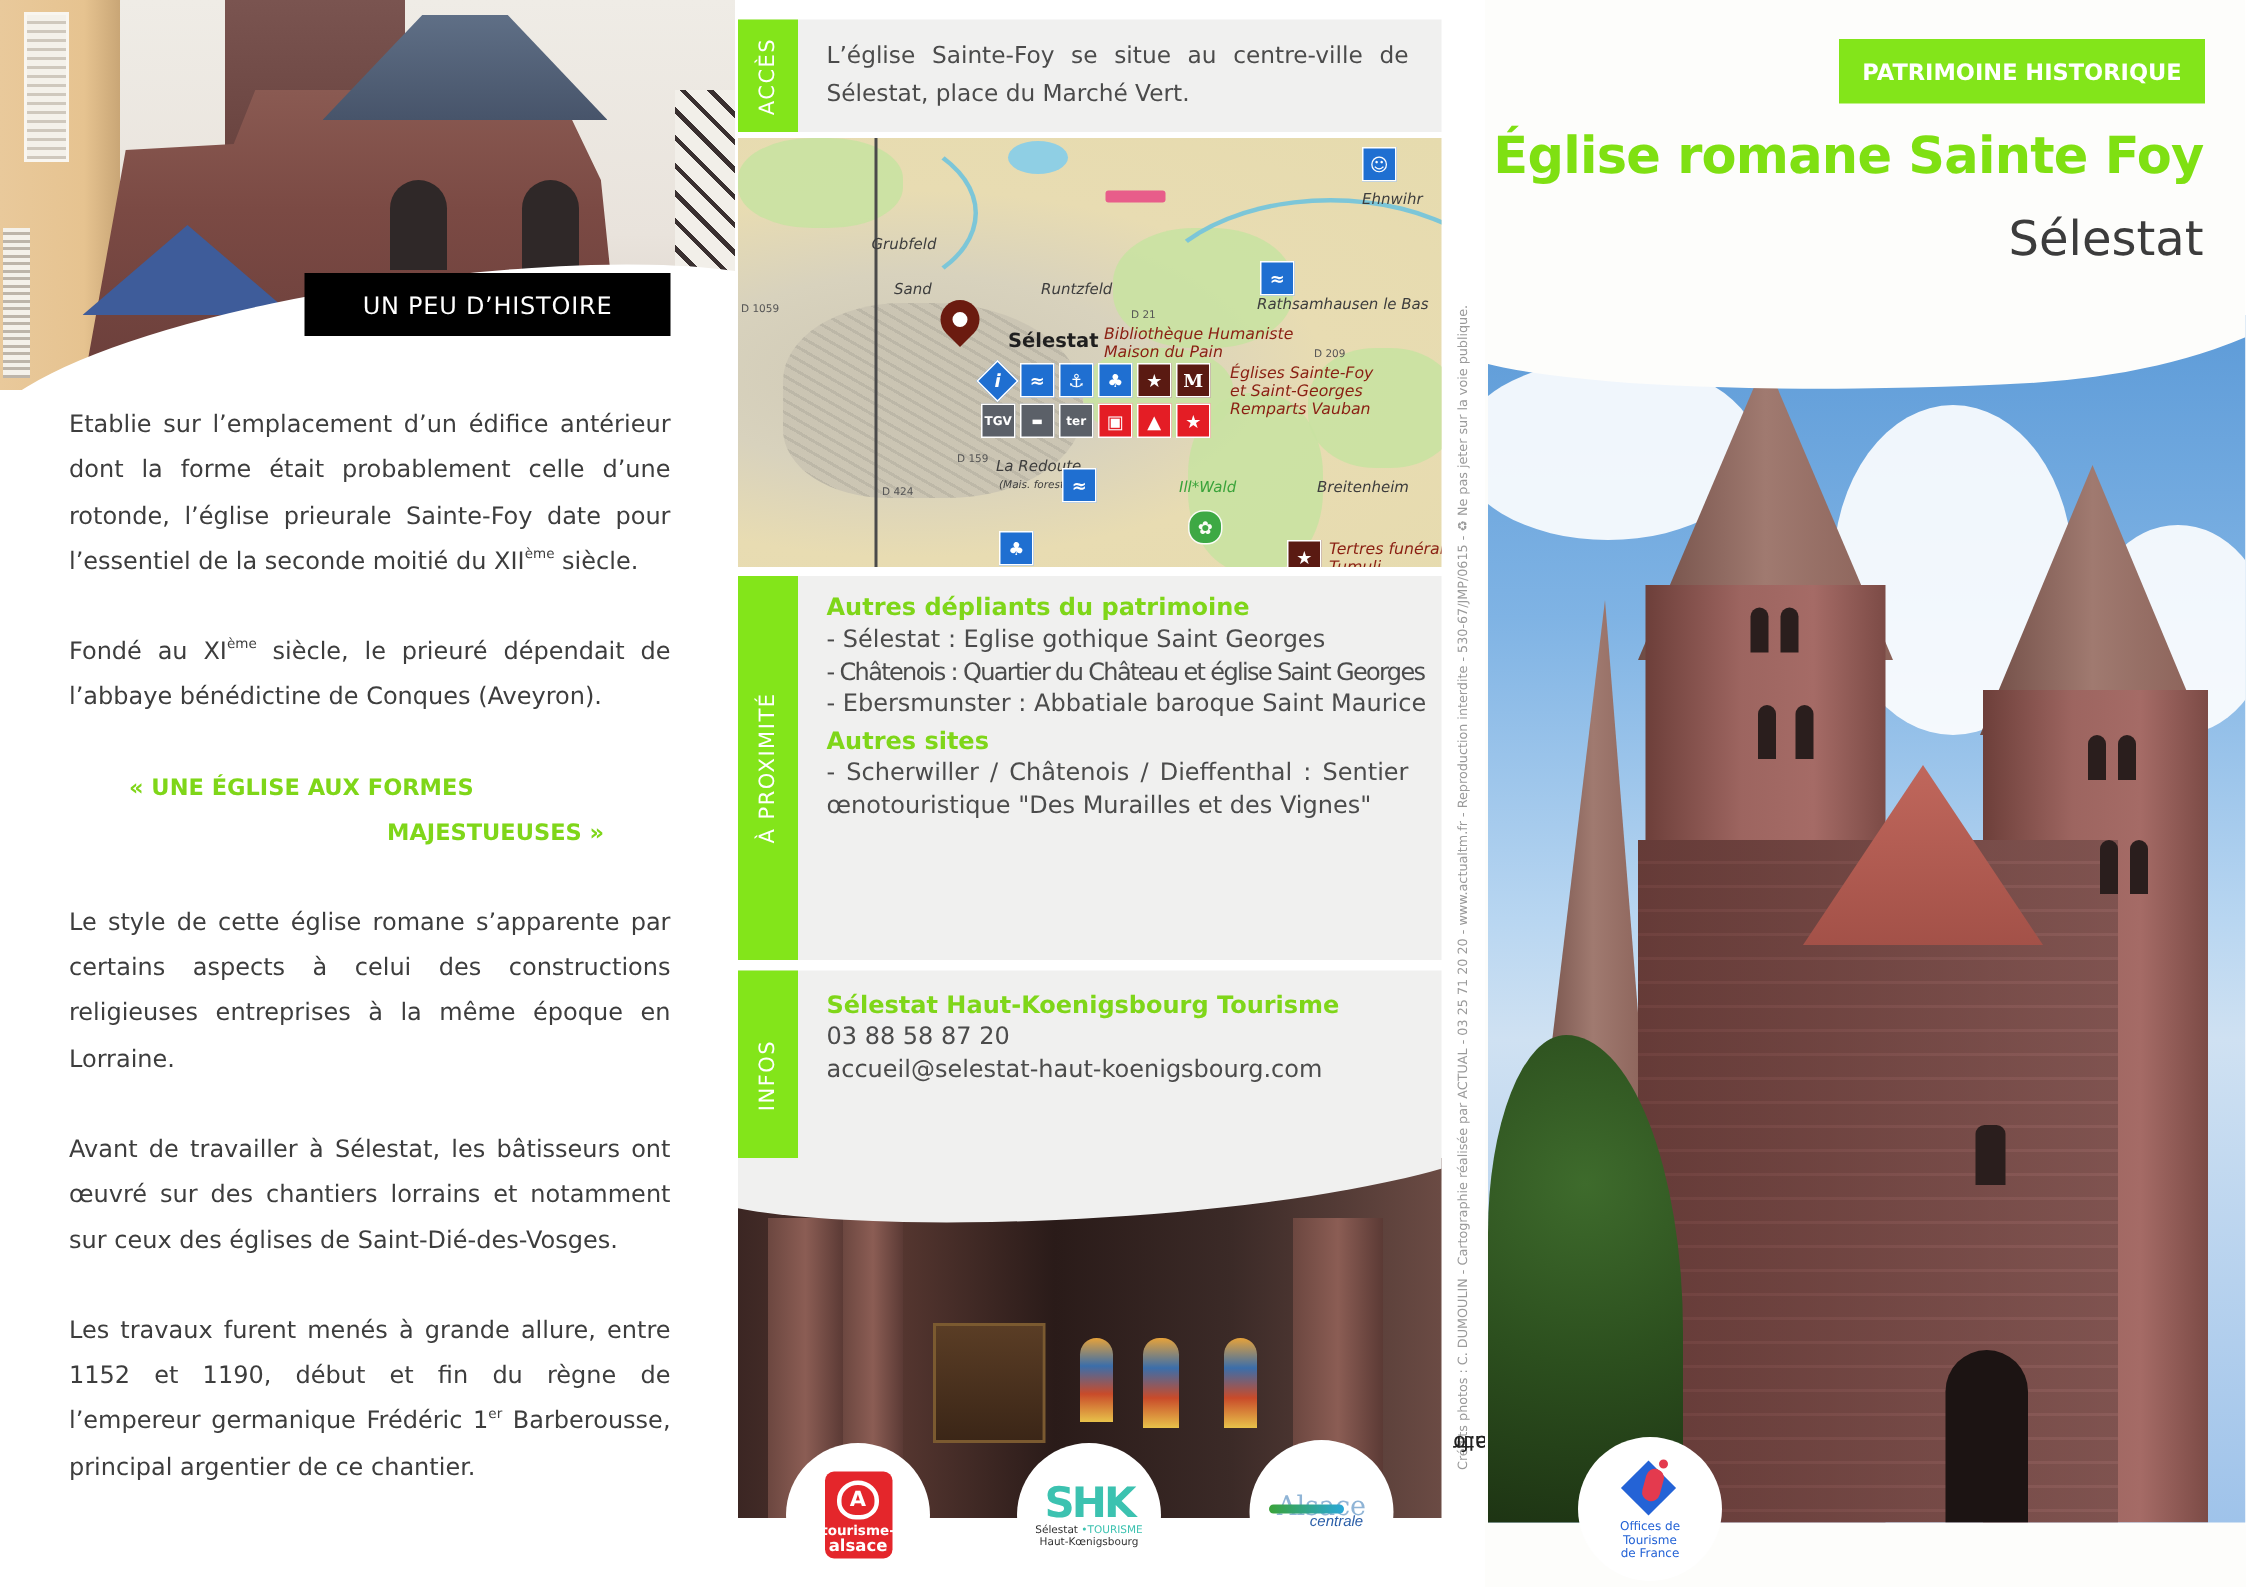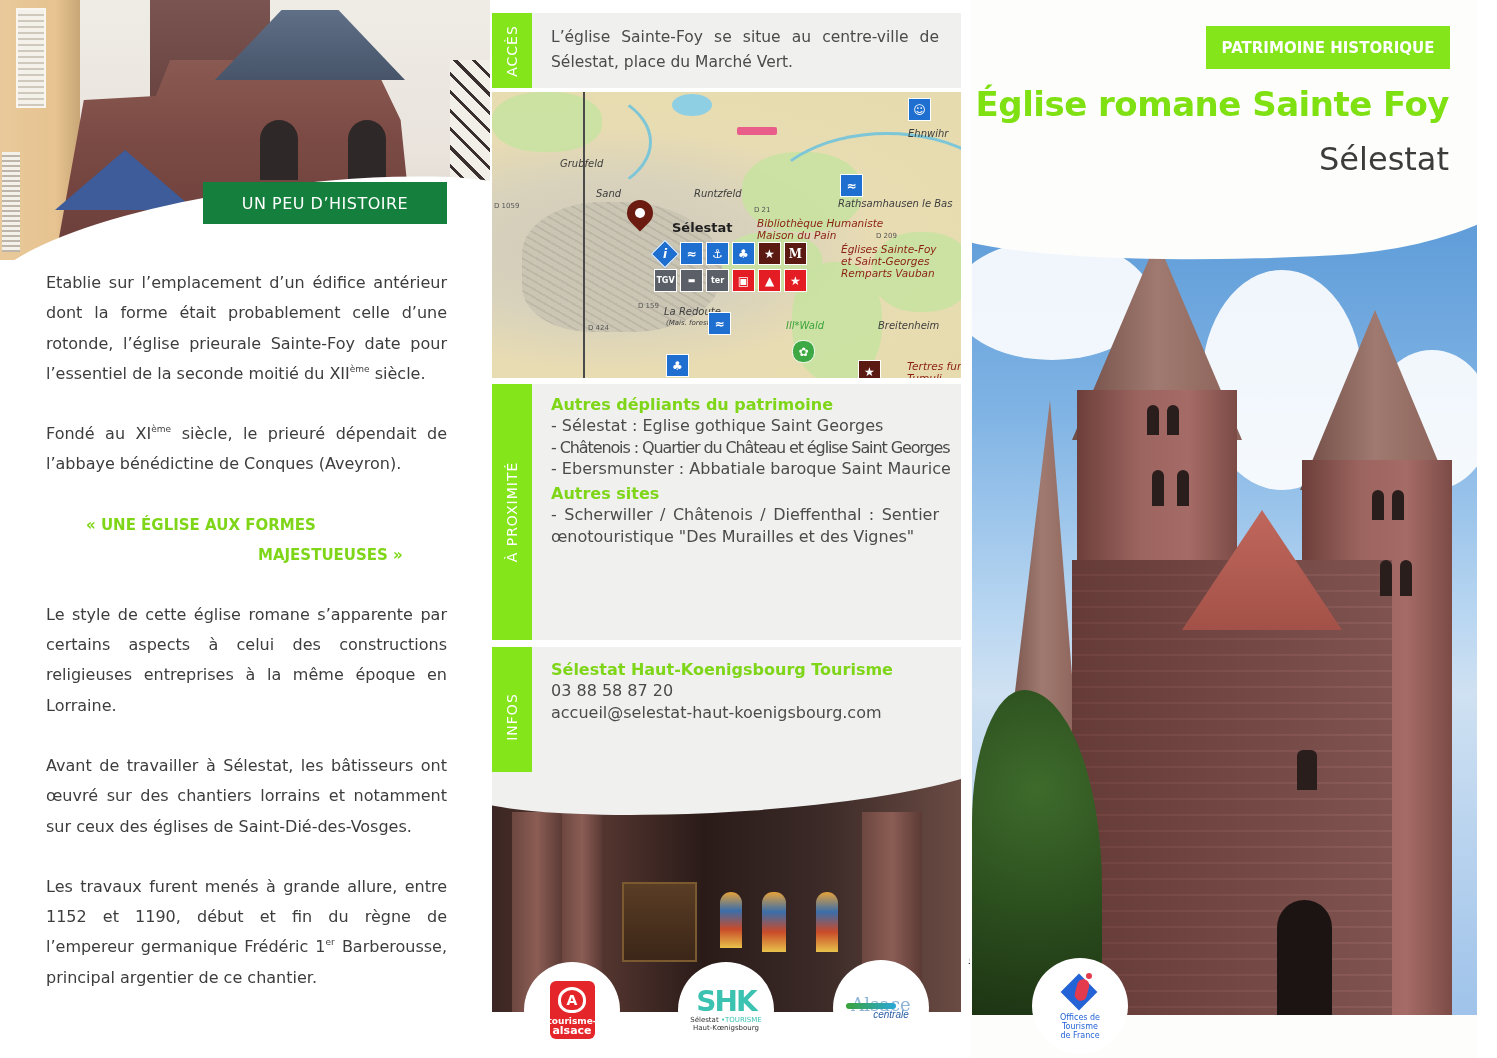--- a/index.html
+++ b/index.html
@@ -52,21 +52,21 @@
       position: absolute; right: 0; top: 60px; width: 40px; height: 140px;
       background: repeating-linear-gradient(45deg, #f2efe9 0 10px, #3a3030 10px 13px);
     }
     .hero-left .wave {
       position: absolute; left: -20px; top: 188px; width: 560px; height: 140px;
       background: #fff; border-radius: 60% 40% 0 0 / 60% 30% 0 0;
       transform: rotate(-6deg);
     }
     .section-badge {
       position: absolute; left: 203px; top: 182px; width: 244px; height: 42px;
-      background: #15803d; color: #fff; font-size: 16px; letter-spacing: 0.5px;
+      background: #000000; color: #fff; font-size: 16px; letter-spacing: 0.5px;
       display: flex; align-items: center; justify-content: center;
       font-family: "DejaVu Sans", sans-serif;
     }
     .history-text {
       position: absolute; left: 46px; top: 268px; width: 401px;
       font-size: 16px; line-height: 30.3px; color: #3d3d3d; text-align: justify;
       font-family: "DejaVu Sans", sans-serif;
     }
     .history-text p { margin-bottom: 30px; }
     .history-text sup { font-size: 9px; vertical-align: 7px; line-height: 0; }
@@ -100,21 +100,21 @@
     .map .green { position: absolute; background: #c9e2a2; border-radius: 45%; opacity: 0.9; }
     .map .lake { position: absolute; background: #8fcfe4; border-radius: 50%; }
     .map .rail { position: absolute; left: 91px; top: 0; width: 2px; height: 286px; background: #4a4a4a; }
     .map .town {
       position: absolute; left: 30px; top: 110px; width: 200px; height: 130px;
       background: repeating-linear-gradient(30deg, #b8b3a4 0 2px, #c9c3b2 2px 7px);
       border-radius: 40% 50% 45% 35%; opacity: 0.85;
     }
     .map-label { position: absolute; font-size: 10px; font-style: italic; color: #3d3d3d; white-space: nowrap; font-family: "DejaVu Sans", sans-serif; }
     .map-label.city { font-size: 13px; font-weight: bold; font-style: normal; color: #1f1f1f; }
-    .map-label.poi { color: #8a1f12; font-size: 10.5px; line-height: 12px; margin-left: 21px; }
+    .map-label.poi { color: #8a1f12; font-size: 10.5px; line-height: 12px; }
     .map-label.road { font-size: 7px; font-style: normal; color: #555; }
     .map-label.green-lbl { color: #3aa33a; }
     .map-pin {
       position: absolute; left: 135px; top: 108px; width: 26px; height: 26px;
       background: #6b1b10; border-radius: 50% 50% 50% 0; transform: rotate(-45deg);
     }
     .map-pin::after {
       content: ""; position: absolute; left: 8px; top: 8px; width: 10px; height: 10px; background: #fff; border-radius: 50%;
     }
     .map-icon {
@@ -194,21 +194,21 @@
       position: absolute; left: 960px; top: 935px; width: 30px; height: 40px;
     }
     .stratogene span {
       position: absolute; left: 0; top: 0; white-space: nowrap; font-size: 14px; color: #222;
       transform-origin: 0 0; transform: translate(8px, 42px) rotate(-90deg);
       font-family: "DejaVu Sans", sans-serif;
     }
     .stratogene .o { color: #f09a1a; }
 
     
-    .panel-right { position: absolute; left: 970px; top: 0; width: 507px; height: 1058px; background: #fdfdfb; }
+    .panel-right { position: absolute; left: 990px; top: 0; width: 507px; height: 1058px; background: #fdfdfb; }
     .cover-badge {
       position: absolute; left: 236px; top: 26px; width: 244px; height: 43px;
       background: #83e51a; color: #fff; font-size: 15px; font-weight: bold;
       display: flex; align-items: center; justify-content: center; font-family: "DejaVu Sans", sans-serif;
     }
     .cover-title {
       position: absolute; right: 28px; top: 84px; color: #7fe012; font-size: 34px; font-weight: bold;
       white-space: nowrap; letter-spacing: -0.5px; font-family: "DejaVu Sans", sans-serif;
     }
     .cover-subtitle {
@@ -310,21 +310,21 @@
     <div class="green" style="left:300px;top:170px;width:90px;height:120px;"></div>
     <div class="green" style="left:380px;top:140px;width:100px;height:80px;"></div>
     <div class="green" style="left:230px;top:140px;width:100px;height:60px;"></div>
     <div class="lake" style="left:180px;top:2px;width:40px;height:22px;"></div>
     <div class="lake" style="left:245px;top:35px;width:40px;height:8px;background:#e85d8a;border-radius:2px;"></div>
     <div class="river" style="left:-40px;top:-10px;width:200px;height:120px;border-color:transparent #7cc6d8 transparent transparent;"></div>
     <div class="river" style="left:270px;top:40px;width:250px;height:150px;border-color:#7cc6d8 transparent transparent transparent;"></div>
     <div class="town"></div>
     <div class="rail"></div>
 
-    <span class="map-label" style="left:68px;top:66px;">Grubfeld</span>
+    <span class="map-label" style="left:89px;top:66px;">Grubfeld</span>
     <span class="map-label" style="left:104px;top:96px;">Sand</span>
     <span class="map-label" style="left:202px;top:96px;">Runtzfeld</span>
     <span class="map-label" style="left:416px;top:36px;">Ehnwihr</span>
     <span class="map-label" style="left:346px;top:106px;">Rathsamhausen le Bas</span>
     <span class="map-label" style="left:172px;top:214px;">La Redoute</span>
     <span class="map-label" style="left:174px;top:227px;font-size:7px;">(Mais. forest.)</span>
     <span class="map-label" style="left:386px;top:228px;">Breitenheim</span>
     <span class="map-label green-lbl" style="left:294px;top:228px;">Ill*Wald</span>
     <span class="map-label road" style="left:2px;top:110px;">D 1059</span>
     <span class="map-label road" style="left:262px;top:114px;">D 21</span>

